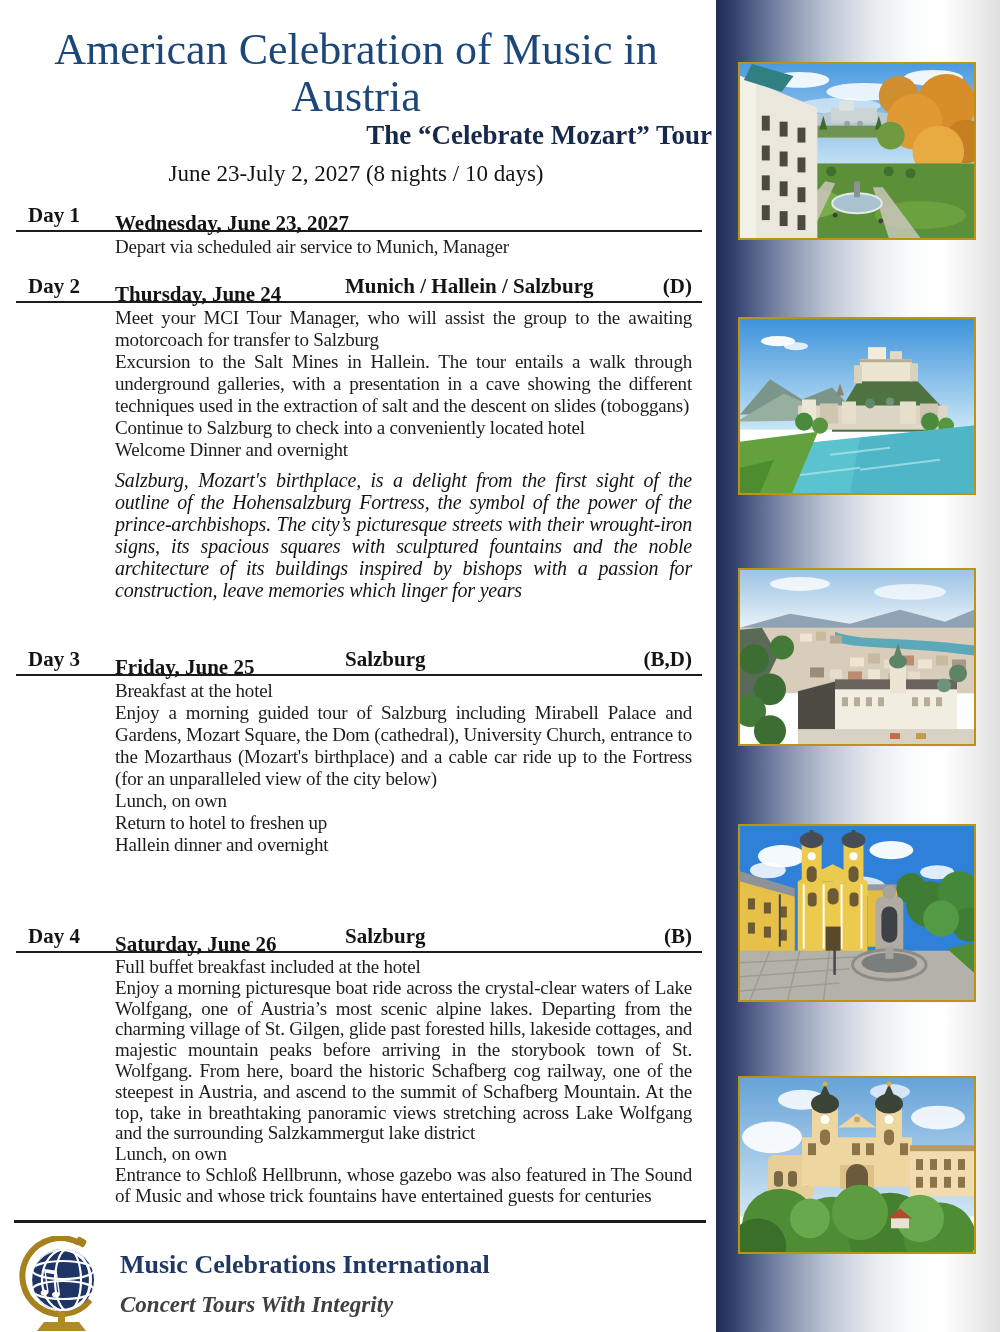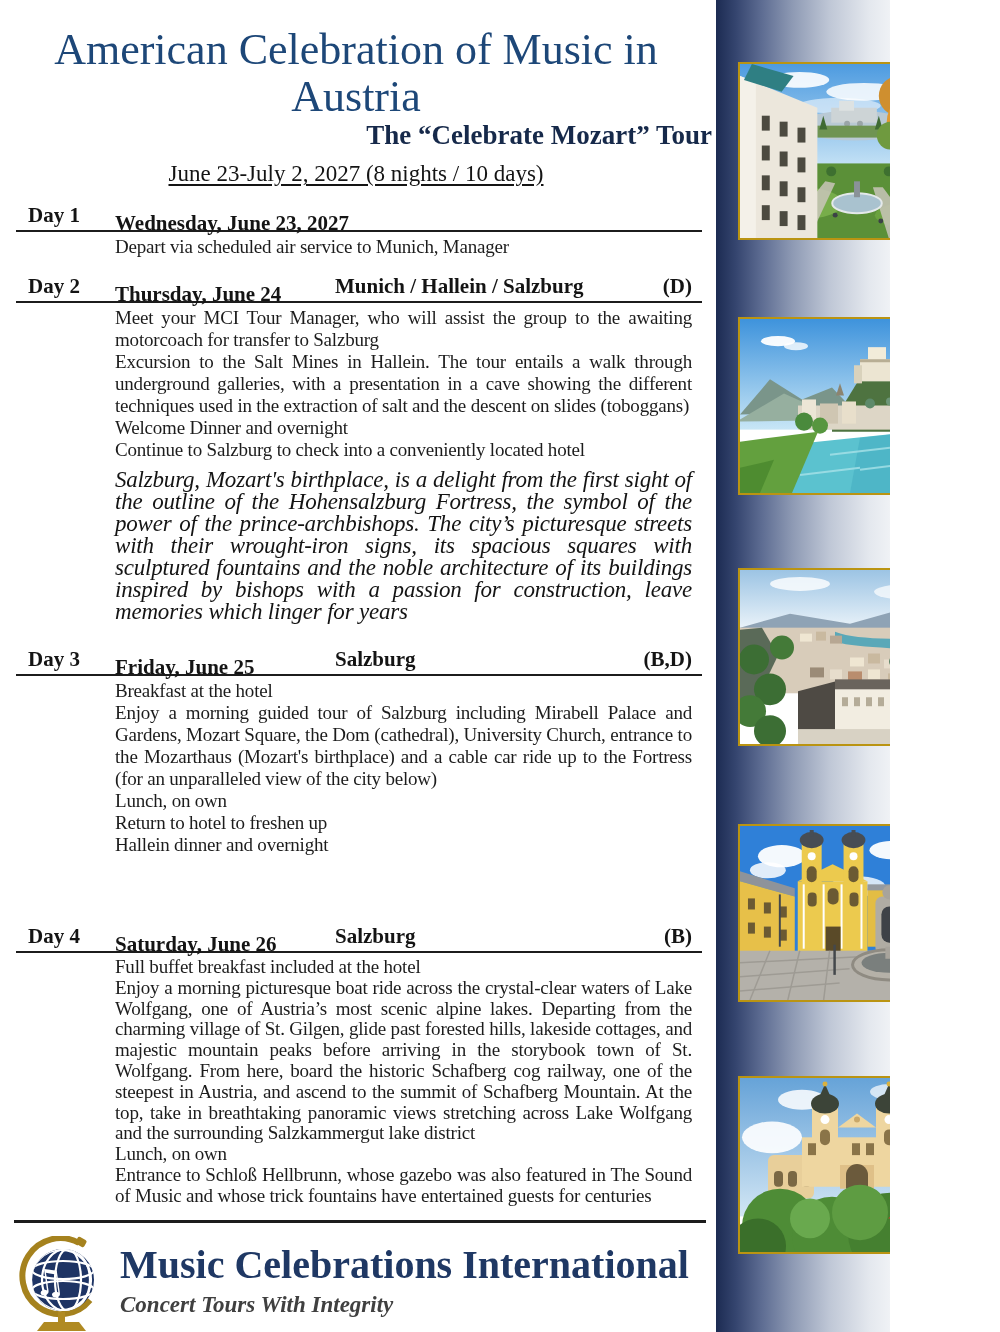--- a/index.html
+++ b/index.html
@@ -1,44 +1,44 @@
 <!DOCTYPE html>
 <html><head>
 <meta charset="utf-8">
 <style>
   html,body{margin:0;padding:0;background:#fff;}
-  .page{position:relative;width:890px;height:1332px;background:#ffffff;overflow:hidden;
+  .page{position:relative;width:1000px;height:1332px;background:#ffffff;overflow:hidden;
         font-family:"Liberation Serif","DejaVu Serif",serif;color:#1c1c1c;}
   .content{position:absolute;top:0;left:0;width:712px;height:1332px;}
   .title{position:absolute;top:26px;left:0;width:712px;text-align:center;
          font-size:44px;line-height:47px;color:#1d4778;}
   .subtitle{position:absolute;top:120px;left:0;width:712px;text-align:right;
             font-size:27px;font-weight:bold;color:#16294a;}
   .daterange{position:absolute;top:161px;left:0;width:712px;text-align:center;
-             font-size:23px;color:#141414;text-decoration:underline;text-underline-offset:3px;}
+             font-size:23px;color:#141414;text-underline-offset:3px;}
   .day{position:absolute;left:0;width:712px;}
   #day1{top:203px}#day2{top:274px}#day3{top:647px}#day4{top:924px}
   .day-header{position:relative;height:27px;margin:0 10px 4px 16px;border-bottom:2.5px solid #1c1c1c;
               font-weight:bold;font-size:21px;color:#141414;white-space:nowrap;}
   .day-label{position:absolute;left:12px;top:0;}
   .day-date{position:absolute;left:99px;top:8px;}
-  .day-dest{position:absolute;left:319px;top:0;}
+  .day-dest{position:absolute;left:329px;top:0;}
   .day-meals{position:absolute;right:10px;top:0;}
   .p{margin:0 20px 0 115px;text-align:justify;font-size:19px;line-height:22px;
      color:#1c1c1c;letter-spacing:-0.2px;}
   #day4 .p{line-height:20.8px;}
-  .note{margin:8px 20px 0 115px;text-align:justify;font-style:italic;font-size:23px;
+  .note{margin:8px 20px 0 115px;text-align:justify;font-style:italic;font-size:20px;
         line-height:22px;color:#141414;letter-spacing:-0.2px;}
   .highlight{margin:9px 20px 0 115px;text-align:justify;font-weight:bold;font-style:italic;
              color:#e41e25;font-size:20px;line-height:23px;letter-spacing:-0.2px;}
   .bottom-rule{position:absolute;top:1220px;left:14px;width:692px;height:3px;background:#1c1c1c;}
   .footer{position:absolute;top:1236px;left:16px;display:flex;align-items:flex-start;}
   .globe{width:92px;height:96px;flex:0 0 auto;}
   .footer-text{margin-left:12px;padding-top:12px;}
-  .brand{font-size:40px;font-weight:bold;color:#1f3864;line-height:34px;}
+  .brand{font-size:26px;font-weight:bold;color:#1f3864;line-height:34px;}
   .tagline{font-size:23px;font-style:italic;font-weight:bold;color:#404040;margin-top:10px;}
   .sidebar{position:absolute;top:0;left:716px;width:284px;height:1332px;
            background:linear-gradient(to right,#1c2b52 0%,#35456f 7%,#5d6c92 16%,#8e9ab4 27%,
                        #bfc7d6 40%,#e4e8ee 54%,#fafbfc 68%,#ffffff 80%,#ececec 92%,#e0e0e0 100%);}
   .photo{position:absolute;left:22px;width:234px;height:174px;border:2px solid #ba9412;background:#fff;}
   .ph1{top:62px}.ph2{top:317px}.ph3{top:568px}.ph4{top:824px}.ph5{top:1076px}
   .photo svg{display:block;width:100%;height:100%;}
 </style>
 </head>
 <body>
@@ -65,22 +65,22 @@
 
     <section class="day" id="day2">
       <div class="day-header">
         <span class="day-label">Day 2</span>
         <span class="day-date">Thursday, June 24</span>
         <span class="day-dest">Munich / Hallein / Salzburg</span>
         <span class="day-meals">(D)</span>
       </div>
       <p class="p">Meet your MCI Tour Manager, who will assist the group to the awaiting motorcoach for transfer to Salzburg</p>
       <p class="p">Excursion to the Salt Mines in Hallein.  The tour entails a walk through underground galleries, with a presentation in a cave showing the different techniques used in the extraction of salt and the descent on slides (toboggans)</p>
+      <p class="p">Continue to Salzburg to check into a conveniently located hotel</p>
       <p class="p">Welcome Dinner and overnight</p>
-      <p class="p">Continue to Salzburg to check into a conveniently located hotel</p>
       <p class="note">Salzburg, Mozart's birthplace, is a delight from the first sight of the outline of the Hohensalzburg Fortress, the symbol of the power of the prince-archbishops. The city’s picturesque streets with their wrought-iron signs, its spacious squares with sculptured fountains and the noble architecture of its buildings inspired by bishops with a passion for construction, leave memories which linger for years</p>
     </section>
 
     <section class="day" id="day3">
       <div class="day-header">
         <span class="day-label">Day 3</span>
         <span class="day-date">Friday, June 25</span>
         <span class="day-dest">Salzburg</span>
         <span class="day-meals">(B,D)</span>
       </div>

